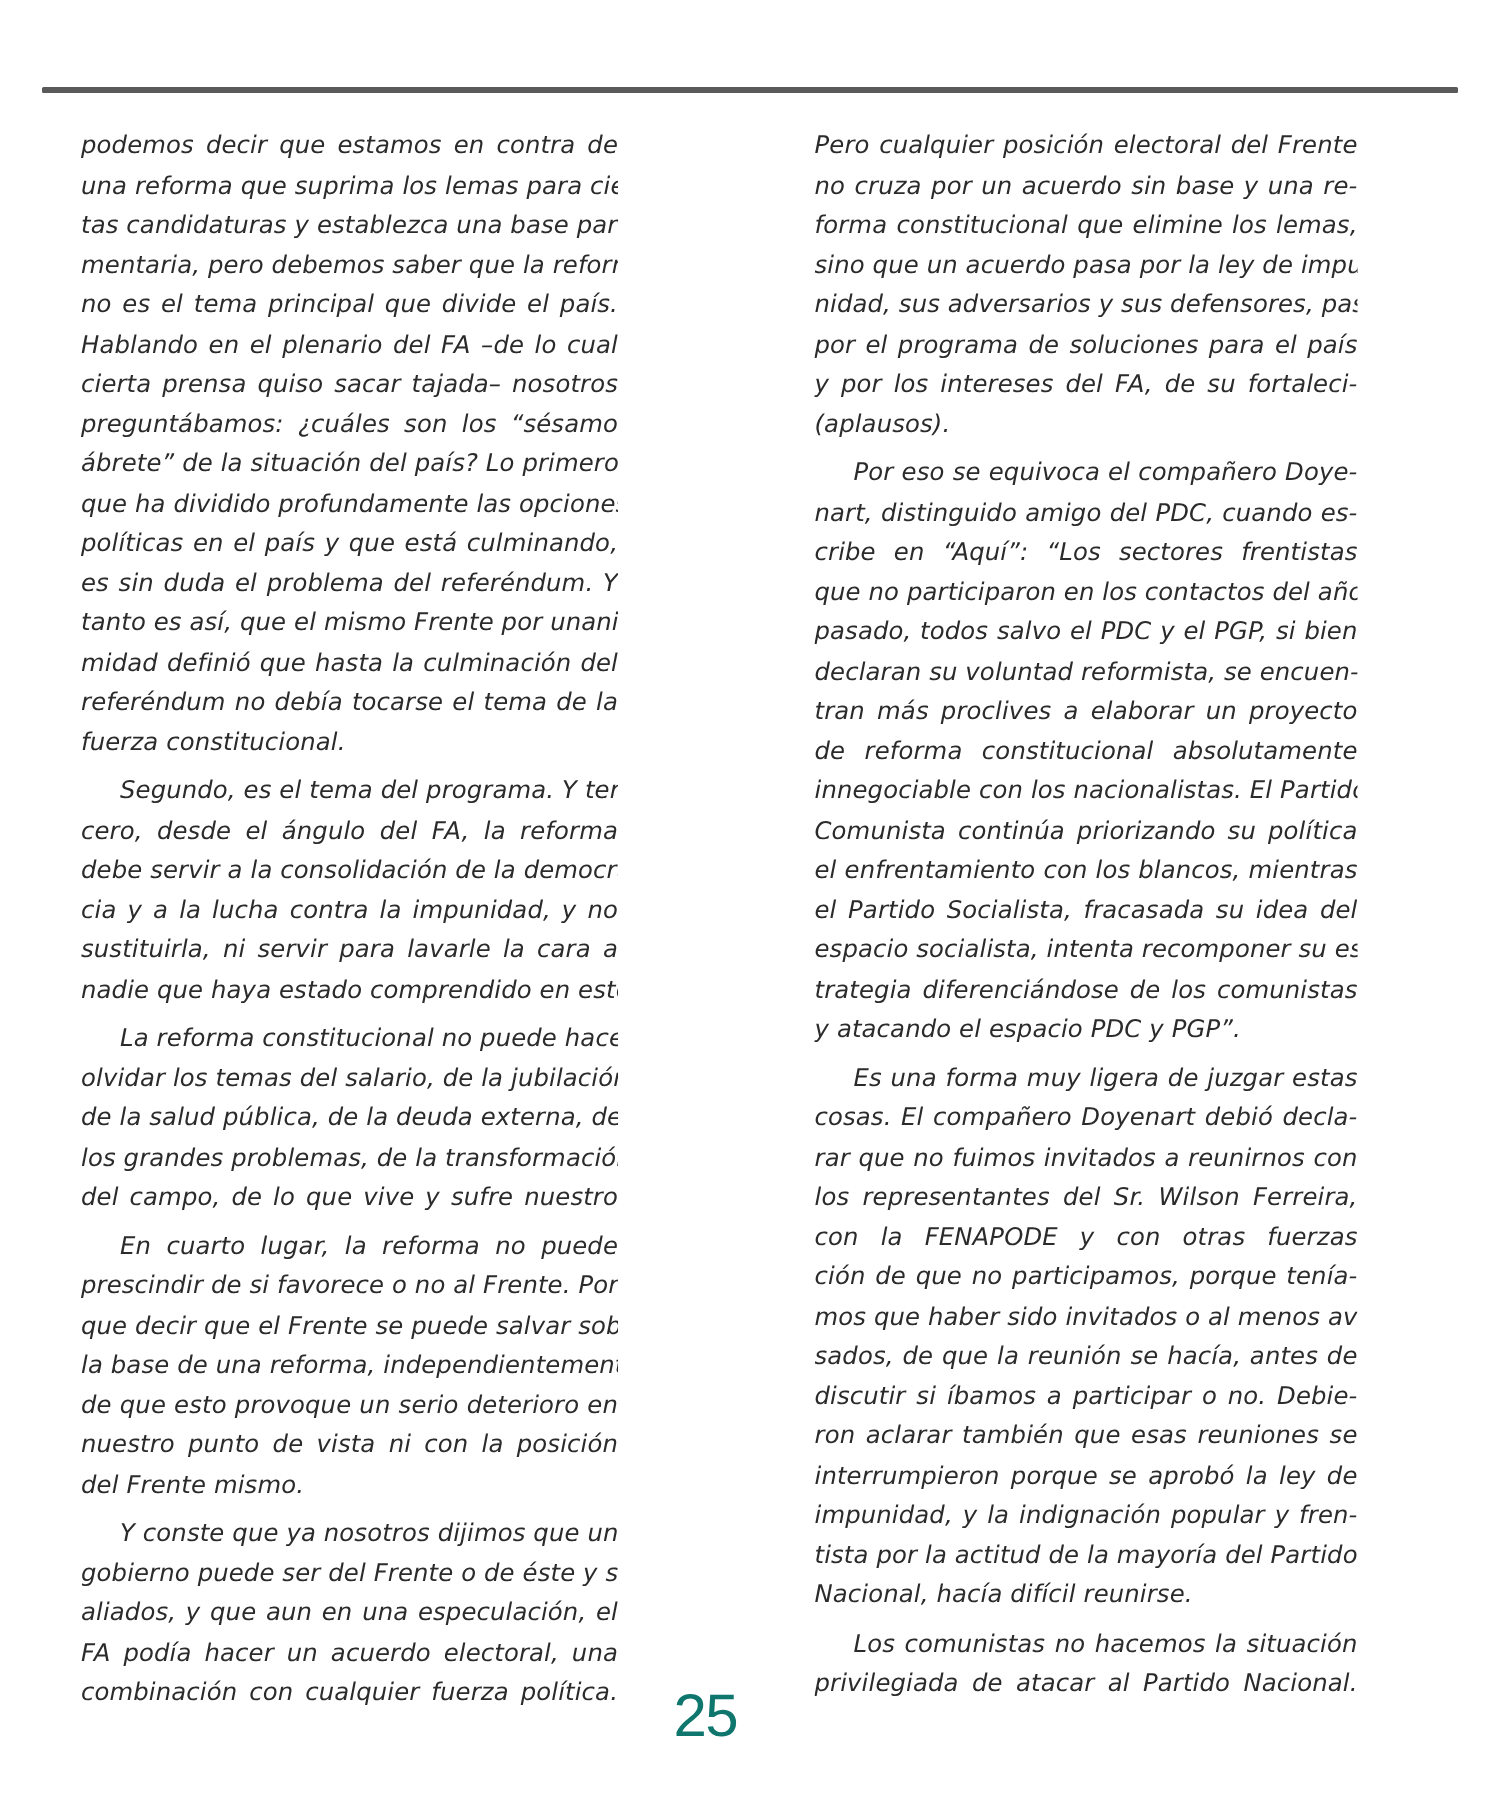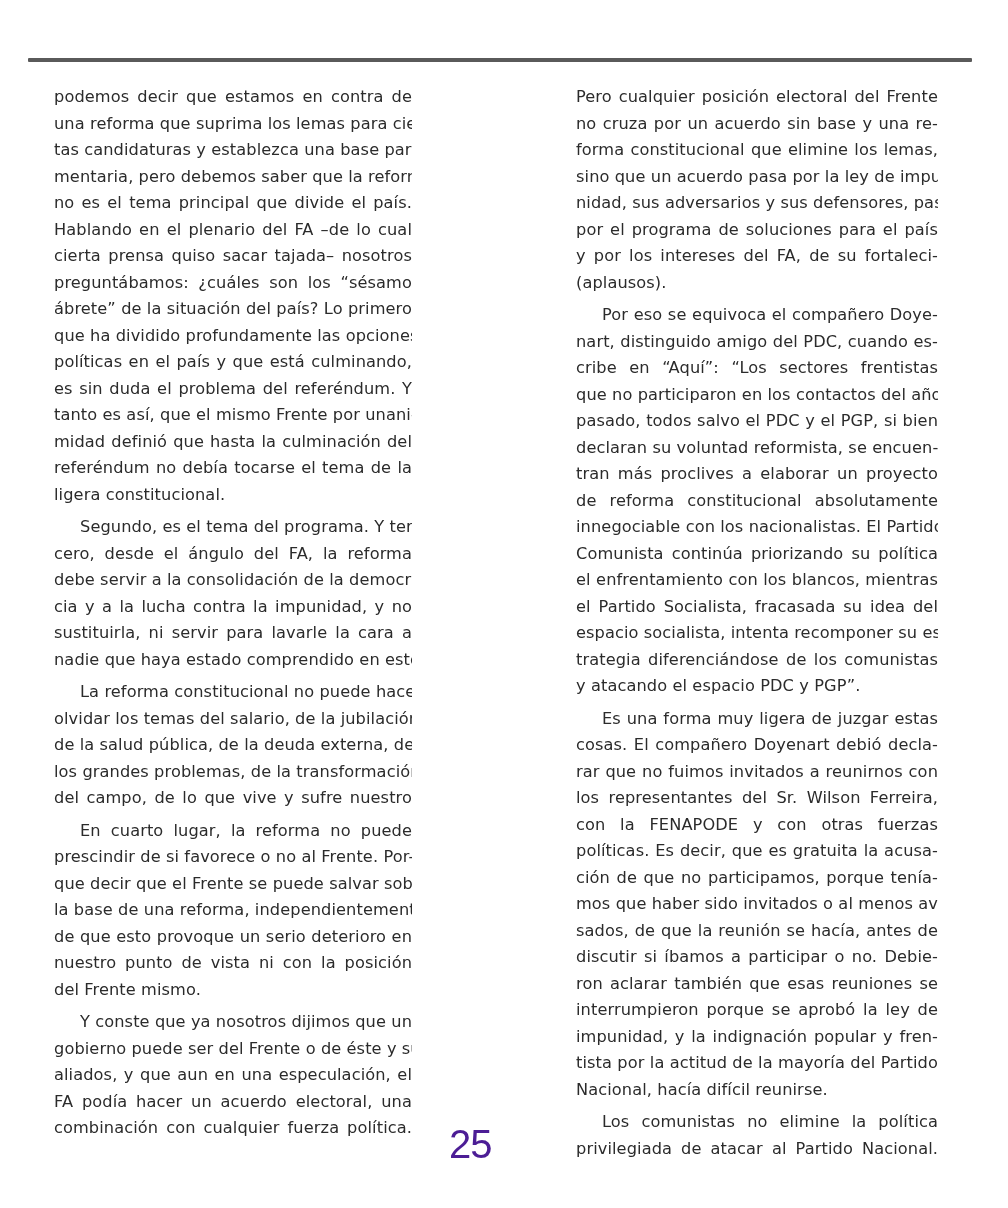--- a/index.html
+++ b/index.html
@@ -23,29 +23,29 @@
       height: 4px;
       background: #5a5a5a;
       border-radius: 1px;
     }
     .column {
       position: absolute;
       top: 84px;
       font-size: 16.2px;
       line-height: 26.5px;
       letter-spacing: 0.1px;
+      font-style: italic;
     }
     .col-left {
       left: 54px;
       width: 358px;
     }
     .col-right {
       left: 543px;
       width: 362px;
-      margin-left: 33px;
     }
     .line {
       display: block;
       white-space: nowrap;
       text-align: justify;
       text-align-last: justify;
       height: 26.5px;
       overflow: hidden;
     }
     .line.last {
@@ -56,21 +56,21 @@
     }
     .para-gap {
       height: 6px;
     }
     .page-number {
       position: absolute;
       left: 449px;
       top: 1122px;
       font-family: "Liberation Sans", sans-serif;
       font-size: 40px;
-      color: #4c1d95;
+      color: #0f766e;
       letter-spacing: -1px;
     }
   </style>
 </head>
 <body>
 
 <div class="rule"></div>
 
 <div class="column col-left" id="col-left">
     <div>
@@ -82,21 +82,21 @@
       <span class="line">Hablando en el plenario del FA –de lo cual</span>
       <span class="line">cierta prensa quiso sacar tajada– nosotros</span>
       <span class="line">preguntábamos: ¿cuáles son los “sésamo</span>
       <span class="line">ábrete” de la situación del país? Lo primero</span>
       <span class="line">que ha dividido profundamente las opciones</span>
       <span class="line">políticas en el país y que está culminando,</span>
       <span class="line">es sin duda el problema del referéndum. Y</span>
       <span class="line">tanto es así, que el mismo Frente por unani-</span>
       <span class="line">midad definió que hasta la culminación del</span>
       <span class="line">referéndum no debía tocarse el tema de la</span>
-      <span class="line last">ligera constitucional.</span>
+      <span class="line last">fuerza constitucional.</span>
     </div>
     <div class="para-gap"></div>
     <div>
       <span class="line indent">Segundo, es el tema del programa. Y ter-</span>
       <span class="line">cero, desde el ángulo del FA, la reforma</span>
       <span class="line">debe servir a la consolidación de la democra-</span>
       <span class="line">cia y a la lucha contra la impunidad, y no</span>
       <span class="line">sustituirla, ni servir para lavarle la cara a</span>
       <span class="line last">nadie que haya estado comprendido en esto.</span>
     </div>
@@ -156,31 +156,30 @@
       <span class="line">trategia diferenciándose de los comunistas</span>
       <span class="line last">y atacando el espacio PDC y PGP”.</span>
     </div>
     <div class="para-gap"></div>
     <div>
       <span class="line indent">Es una forma muy ligera de juzgar estas</span>
       <span class="line">cosas. El compañero Doyenart debió decla-</span>
       <span class="line">rar que no fuimos invitados a reunirnos con</span>
       <span class="line">los representantes del Sr. Wilson Ferreira,</span>
       <span class="line">con la FENAPODE y con otras fuerzas</span>
-      <span class="line">políticas. Es decir, que es gratuita la acusa-</span>
       <span class="line">ción de que no participamos, porque tenía-</span>
       <span class="line">mos que haber sido invitados o al menos avi-</span>
       <span class="line">sados, de que la reunión se hacía, antes de</span>
       <span class="line">discutir si íbamos a participar o no. Debie-</span>
       <span class="line">ron aclarar también que esas reuniones se</span>
       <span class="line">interrumpieron porque se aprobó la ley de</span>
       <span class="line">impunidad, y la indignación popular y fren-</span>
       <span class="line">tista por la actitud de la mayoría del Partido</span>
       <span class="line last">Nacional, hacía difícil reunirse.</span>
     </div>
     <div class="para-gap"></div>
     <div>
-      <span class="line indent">Los comunistas no elimine la política</span>
+      <span class="line indent">Los comunistas no hacemos la situación</span>
       <span class="line">privilegiada de atacar al Partido Nacional.</span>
     </div>
   </div>
 
 <div class="page-number">25</div>
 
 </body></html>

